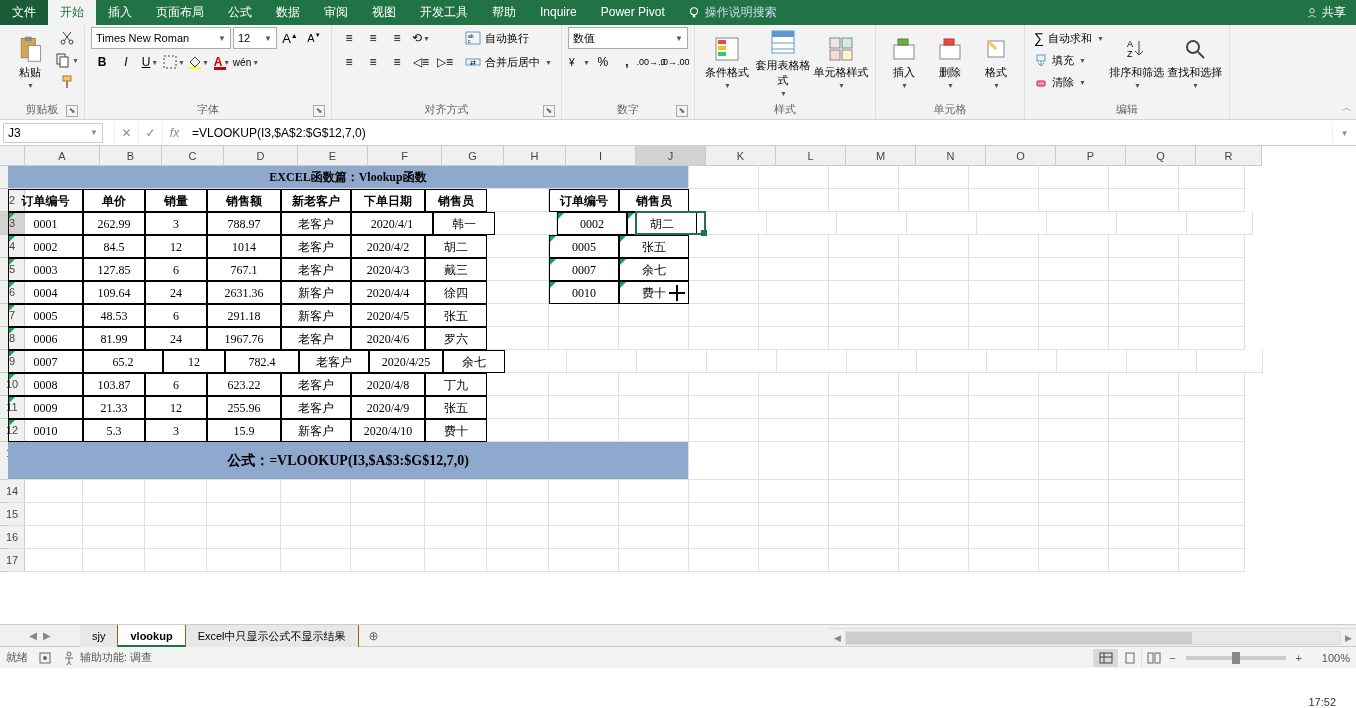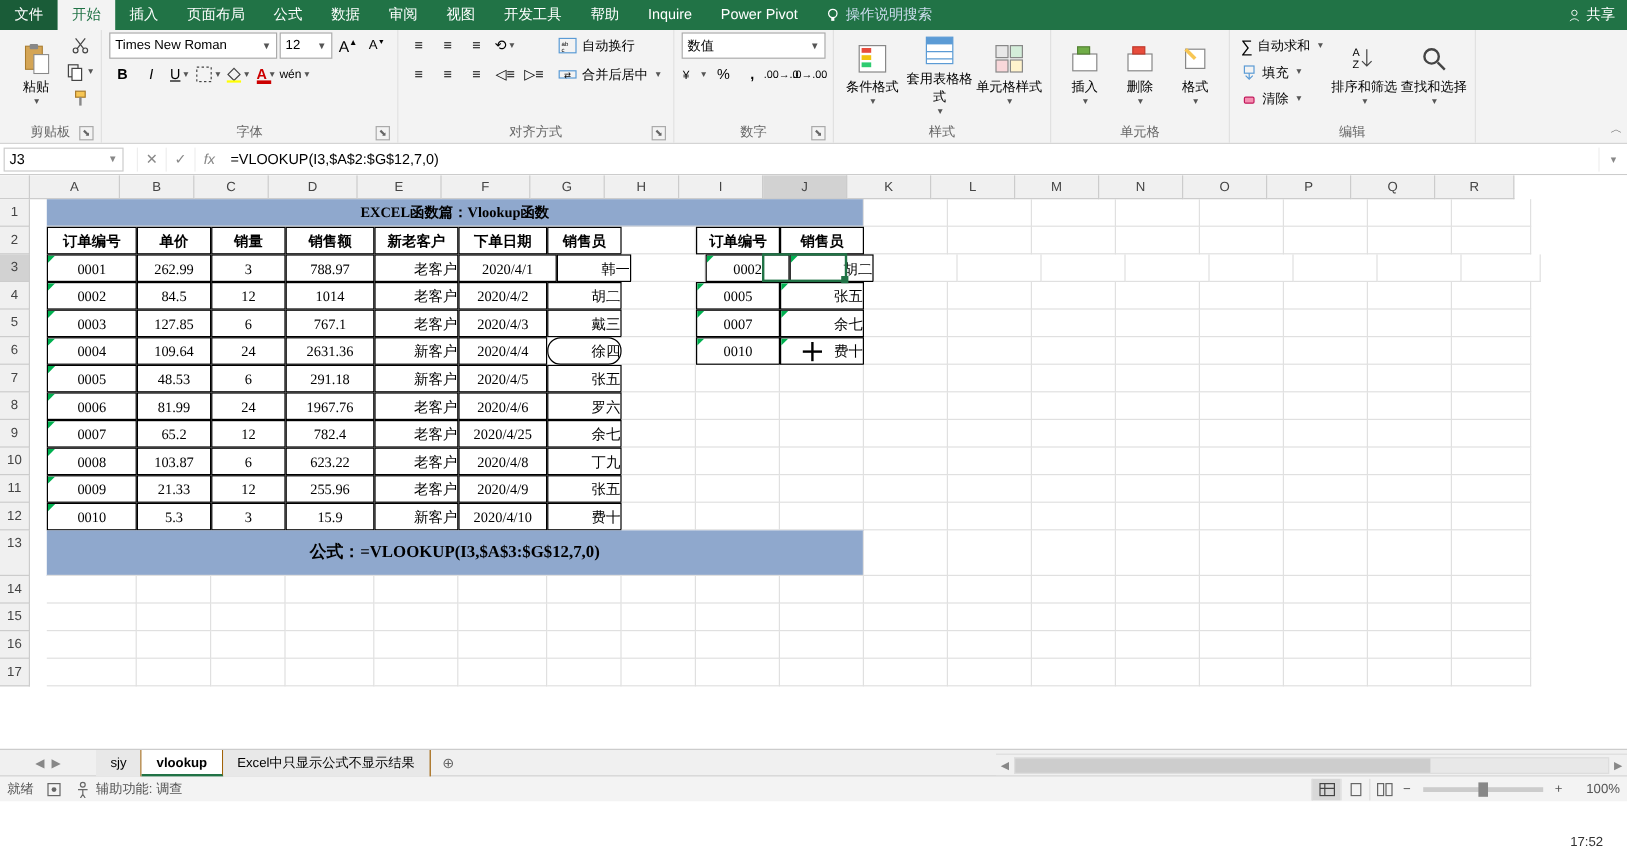--- a/index.html
+++ b/index.html
@@ -39,27 +39,27 @@
 
 
 .grid-wrap { position: relative; height: 478px; overflow: hidden; background: #fff; }
 .corner { position: absolute; left: 0; top: 0; width: 25px; height: 20px; background: #f0f0f0; border-right: 1px solid #ccc; border-bottom: 1px solid #ccc; }
 .col-headers { position: absolute; left: 25px; top: 0; height: 20px; display: flex; background: #f0f0f0; }
 .col-header { border-right: 1px solid #ccc; border-bottom: 1px solid #ccc; text-align: center; font-size: 11px; line-height: 20px; color: #444; }
 .col-header.sel { background: #d2d2d2; }
 .row-headers { position: absolute; left: 0; top: 20px; width: 25px; background: #f0f0f0; }
 .row-header { height: 23px; border-right: 1px solid #ccc; border-bottom: 1px solid #ccc; text-align: center; font-size: 11px; line-height: 23px; color: #444; }
 .row-header.sel { background: #d2d2d2; }
-.cells { position: absolute; left: 39px; top: 20px; }
+.cells { position: absolute; left: 8px; top: 20px; }
 .cell-row { display: flex; height: 23px; }
 .cell { border-right: 1px solid #e0e0e0; border-bottom: 1px solid #e0e0e0; height: 23px; line-height: 22px; font-size: 12px; text-align: center; overflow: hidden; white-space: nowrap; position: relative; }
 .cell.head-row { background: #8fa8cd; font-weight: bold; font-family: "Times New Roman", serif; }
 .cell.hdr { font-weight: bold; border: 1px solid #000; font-family: "SimSun", serif; }
 .cell.bord { border: 1px solid #000; font-family: "Times New Roman", serif; }
-.cell.bord.cn { font-family: "SimSun", serif; text-align: right; }
+.cell.bord.cn { font-family: "SimSun", serif; }
 .cell.formula-row { background: #8fa8cd; font-weight: bold; font-family: "SimSun", serif; height: 38px; line-height: 38px; font-size: 14px; }
 .selected-cell { position: absolute; border: 2px solid #217346; pointer-events: none; z-index: 5; }
 .fill-handle { position: absolute; width: 6px; height: 6px; background: #217346; right: -3px; bottom: -3px; }
 .green-tri::before { content: ""; position: absolute; left: 0; top: 0; border-left: 6px solid #00b050; border-bottom: 6px solid transparent; }
 .cursor-cross { position: absolute; width: 16px; height: 16px; z-index: 10; pointer-events: none; }
 .cursor-cross::before, .cursor-cross::after { content: ""; position: absolute; background: #000; }
 .cursor-cross::before { left: 7px; top: 0; width: 2px; height: 16px; }
 .cursor-cross::after { top: 7px; left: 0; height: 2px; width: 16px; }
 .scrollbar-h { position: absolute; bottom: 0; right: 0; height: 18px; left: 830px; background: #f0f0f0; border-top: 1px solid #ddd; display: flex; align-items: center; }
 .sb-track { flex: 1; height: 14px; background: #e8e8e8; border: 1px solid #ddd; position: relative; }
@@ -611,21 +611,21 @@
         <div class="cell " style="width: 70px;"></div>
         <div class="cell " style="width: 66px;"></div>
       </div>
       <div class="cell-row">
         <div class="cell bord green-tri" style="width: 75px;">0004</div>
         <div class="cell bord" style="width: 62px;">109.64</div>
         <div class="cell bord" style="width: 62px;">24</div>
         <div class="cell bord" style="width: 74px;">2631.36</div>
         <div class="cell bord cn" style="width: 70px;">新客户</div>
         <div class="cell bord" style="width: 74px;">2020/4/4</div>
-        <div class="cell bord cn" style="width: 62px; border-radius: 11px;">徐四</div>
+        <div class="cell bord cn" style="width: 62px;">徐四</div>
         <div class="cell " style="width: 62px;"></div>
         <div class="cell bord green-tri" style="width: 70px;">0010</div>
         <div class="cell bord cn green-tri" style="width: 70px;">费十</div>
         <div class="cell " style="width: 70px;"></div>
         <div class="cell " style="width: 70px;"></div>
         <div class="cell " style="width: 70px;"></div>
         <div class="cell " style="width: 70px;"></div>
         <div class="cell " style="width: 70px;"></div>
         <div class="cell " style="width: 70px;"></div>
         <div class="cell " style="width: 70px;"></div>
@@ -666,21 +666,21 @@
         <div class="cell " style="width: 70px;"></div>
         <div class="cell " style="width: 70px;"></div>
         <div class="cell " style="width: 70px;"></div>
         <div class="cell " style="width: 70px;"></div>
         <div class="cell " style="width: 70px;"></div>
         <div class="cell " style="width: 70px;"></div>
         <div class="cell " style="width: 66px;"></div>
       </div>
       <div class="cell-row">
         <div class="cell bord green-tri" style="width: 75px;">0007</div>
-        <div class="cell bord" style="width: 62px;">65.2</div>
+        <div class="cell bord" style="width: 80px;">65.2</div>
         <div class="cell bord" style="width: 62px;">12</div>
         <div class="cell bord" style="width: 74px;">782.4</div>
         <div class="cell bord cn" style="width: 70px;">老客户</div>
         <div class="cell bord" style="width: 74px;">2020/4/25</div>
         <div class="cell bord cn" style="width: 62px;">余七</div>
         <div class="cell " style="width: 62px;"></div>
         <div class="cell " style="width: 70px;"></div>
         <div class="cell " style="width: 70px;"></div>
         <div class="cell " style="width: 70px;"></div>
         <div class="cell " style="width: 70px;"></div>

